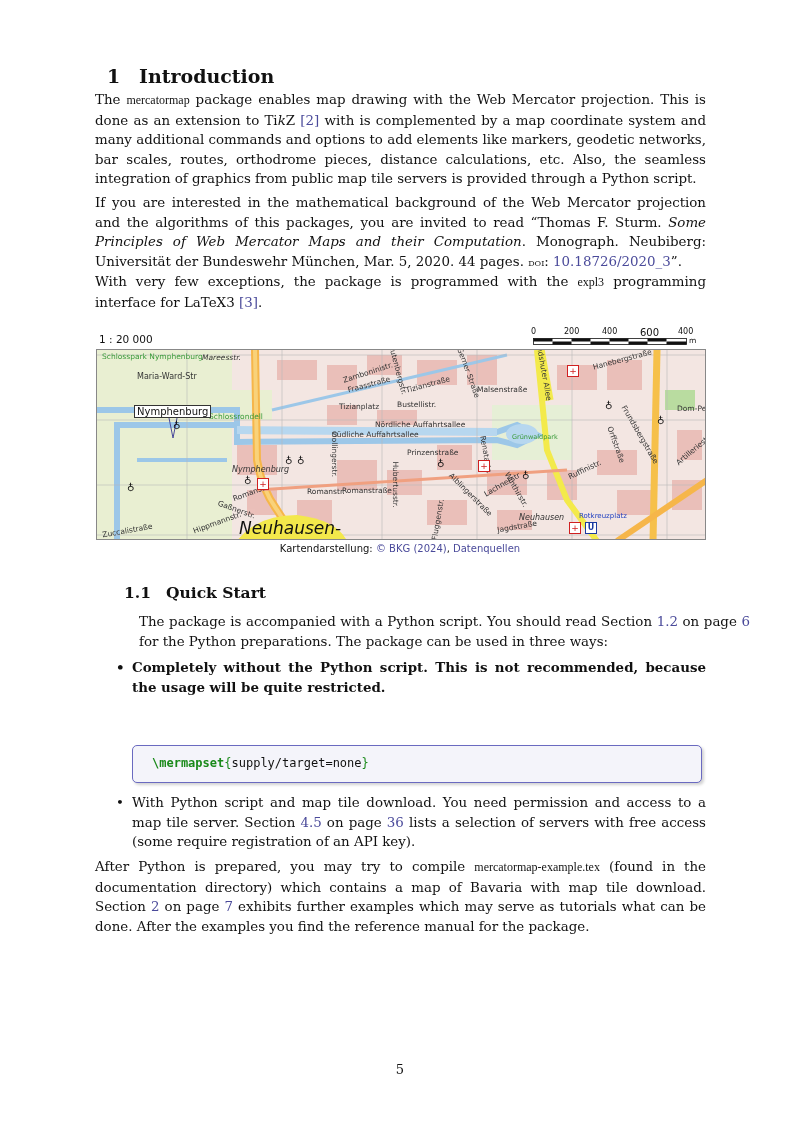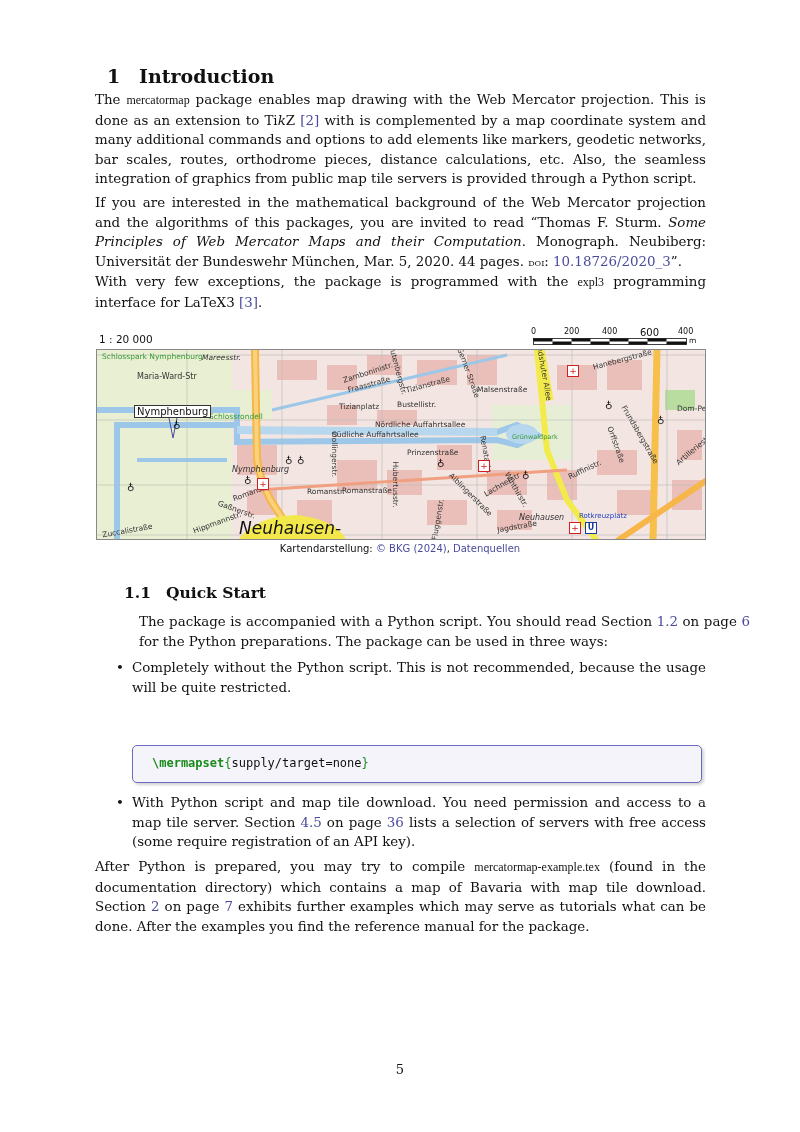--- a/index.html
+++ b/index.html
@@ -196,21 +196,21 @@
 </div>
 
 <div class="caption"><span>Kartendarstellung: </span><span class="link">© BKG (2024)</span><span>, </span><span class="link">Datenquellen</span></div>
 
 <h2 class="h2">
   <span class="num">1.1</span><span>Quick Start</span>
 </h2>
 
 <p class="para" style="top:612px;margin-left:44px;"><span>The package is accompanied with a Python script. You should read Section </span><span class="link">1.2</span><span> on page </span><span class="link">6</span><span> for the Python preparations. The package can be used in three ways:</span></p>
 
-<ul class="bullets" style="top:658px;">
+<ul class="bullets" style="top:658px;font-weight:bold;">
   <li>Completely without the Python script. This is not recommended, because the usage will be quite restricted.</li>
 </ul>
 
 <div class="codebox">
   <div class="code"><span class="cmd">\mermapset</span><span class="brace">{</span><span>supply/target=none</span><span class="brace">}</span></div>
 </div>
 
 <ul class="bullets" style="top:793px;">
   <li><span>With Python script and map tile download. You need permission and access to a map tile server. Section </span><span class="link">4.5</span><span> on page </span><span class="link">36</span><span> lists a selection of servers with free access (some require registration of an API key).</span></li>
 </ul>

